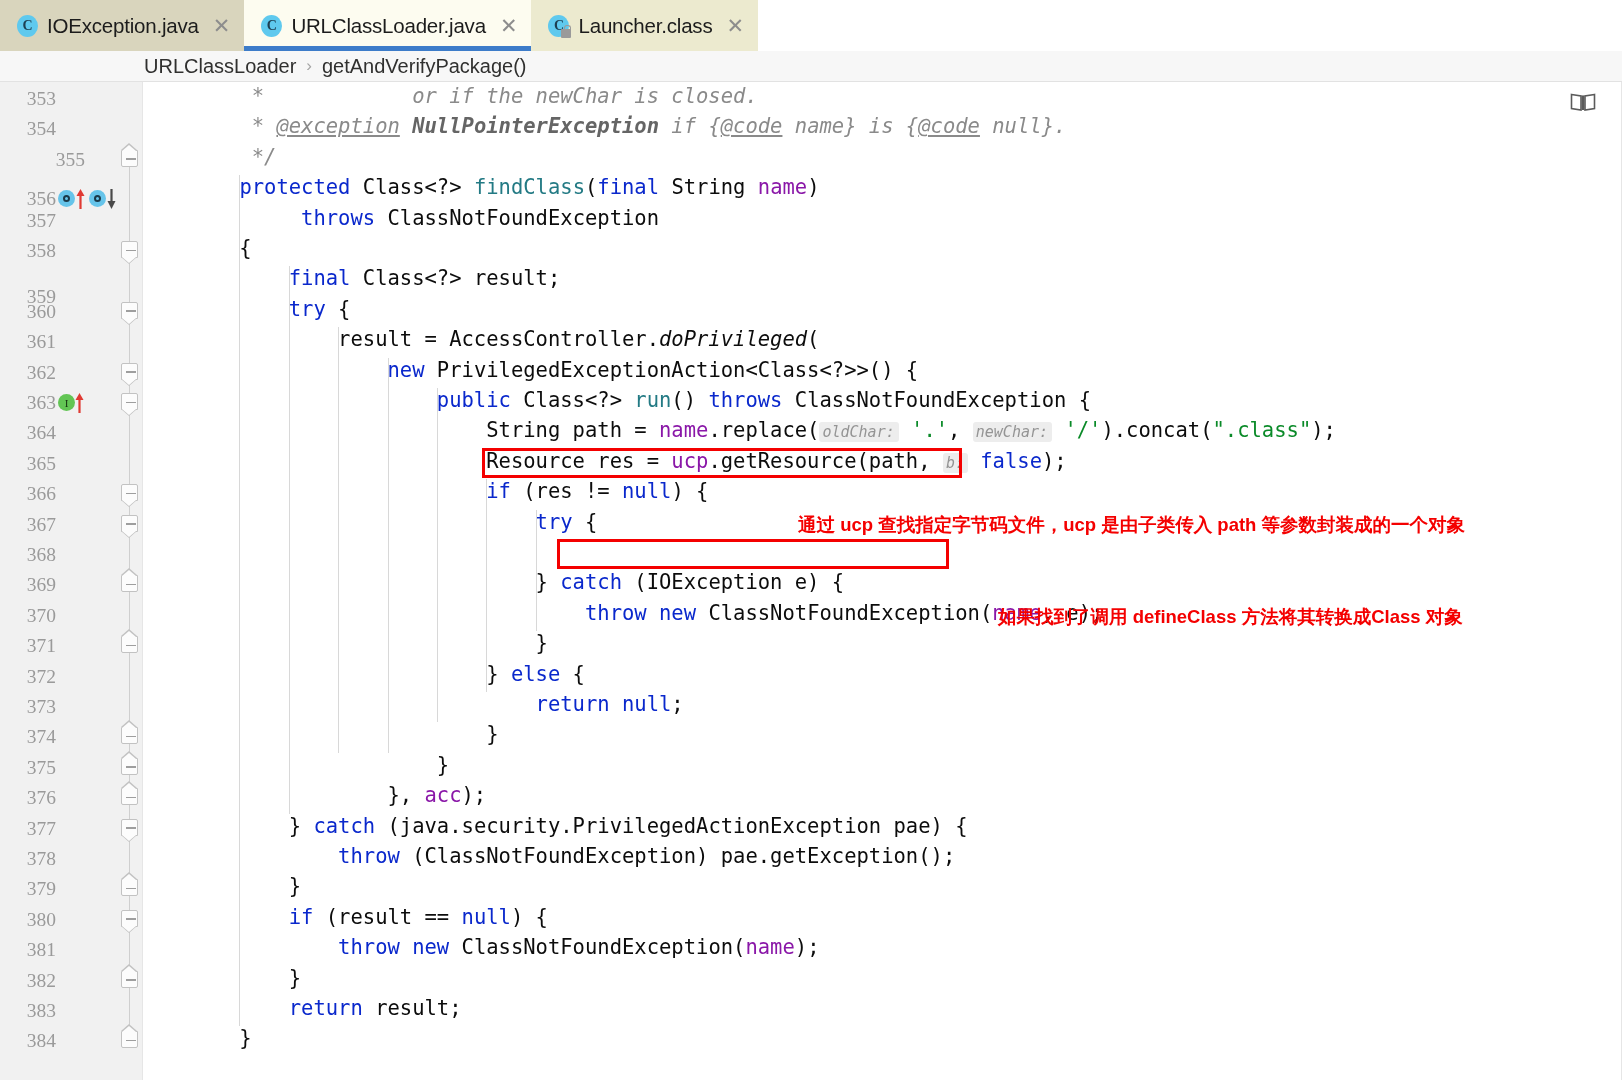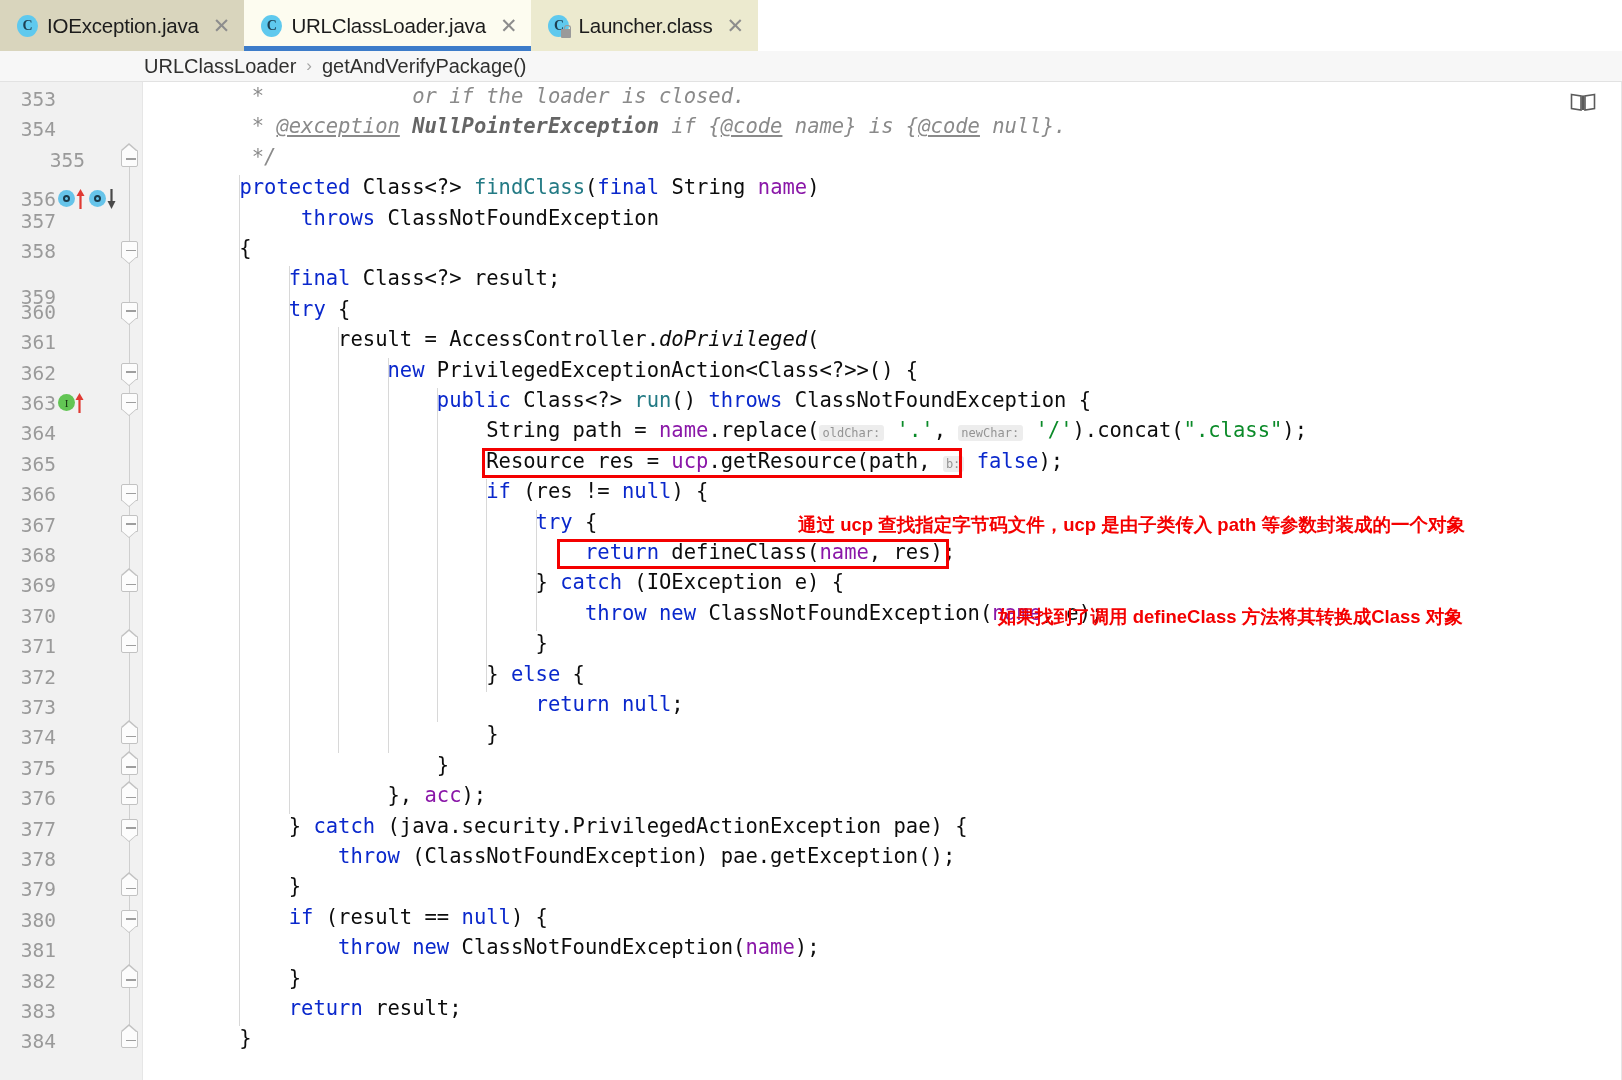--- a/index.html
+++ b/index.html
@@ -102,20 +102,21 @@
 
   .lnrow {
     position: absolute; left: 0; width: 142px; height: 31px;
     font-family: "DejaVu Sans Mono", monospace;
     font-size: 19.5px;
     color: #9a9a9a;
   }
   .lnnum {
     position: absolute; left: 4px; top: 4px; width: 52px;
     text-align: right;
+    font-family: Liberation Serif, serif;
   }
   .gmark { position: absolute; left: 58px; top: 3px; }
 
   
   .ovr { position: relative; display: inline-block; width: 34px; height: 24px; }
   .ovr .bub {
     position: absolute; left: 0; top: 3px;
     width: 17px; height: 17px; border-radius: 50%;
     background: #66c4ea;
   }
@@ -214,24 +215,25 @@
   
   .kw   { color: #0a28cc; margin-top: 43px; }
   .mth  { color: #237a84; }
   .mthi { color: #0c0c0c; font-style: italic; }
   .fld  { color: #8a17a8; }
   .str  { color: #0a8a28; }
   .cmt  { color: #8a8a8a; font-style: italic; }
   .cmtb { color: #656565; font-style: italic; font-weight: bold; }
   .cmtu { color: #8a8a8a; font-style: italic; text-decoration: underline; }
   .hint {
-    color: #949494; font-size: 12px;
+    color: #949494; font-size: 15px;
     background: #ededed; border-radius: 3px;
     padding: 1px 4px 1px 3px;
     font-family: "DejaVu Sans Mono", monospace;
+    font-style: italic;
   }
 
   
   .redbox {
     position: absolute; border: 3px solid #f40000;
     pointer-events: none;
   }
   .note {
     position: absolute;
     color: #f40000; font-weight: bold;
@@ -450,36 +452,35 @@
         <span class="folddash"></span>
       </div>
       <div class="foldbox up" style="top: 888.6px;">
         <span class="folddash"></span>
       </div>
       <div class="foldbox up" style="top: 949.4px;">
         <span class="folddash"></span>
       </div>
     </div>
   <div id="code">
-      <div class="cline" style="top: 2px; left: 47px;"><span class="cmt">     *            or if the loader is closed.</span></div>
+      <div class="cline" style="top: 2px; left: 47px;"><span class="cmt">     *            or if the newChar is closed.</span></div>
       <div class="cline" style="top: 32.4px; left: 47px;"><span class="cmt">     * <span class="cmtu">@exception</span> <span class="cmtb">NullPointerException</span> if {<span class="cmtu">@code</span> name} is {<span class="cmtu">@code</span> null}.</span></div>
       <div class="cline" style="top: 62.8px; left: 47px;"><span class="cmt">     */</span></div>
       <div class="cline" style="top: 93.2px; left: 47px;">    <span class="kw">protected</span> Class&lt;?&gt; <span class="mth">findClass</span>(<span class="kw">final</span> String <span class="fld">name</span>)</div>
       <div class="cline" style="top: 123.6px; left: 47px;">         <span class="kw">throws</span> ClassNotFoundException</div>
       <div class="cline" style="top: 154px; left: 47px;">    {</div>
       <div class="cline" style="top: 184.4px; left: 47px;">        <span class="kw">final</span> Class&lt;?&gt; result;</div>
       <div class="cline" style="top: 214.8px; left: 47px;">        <span class="kw">try</span> {</div>
       <div class="cline" style="top: 245.2px; left: 47px;">            result = AccessController.<span class="mthi">doPrivileged</span>(</div>
       <div class="cline" style="top: 275.6px; left: 47px;">                <span class="kw">new</span> PrivilegedExceptionAction&lt;Class&lt;?&gt;&gt;() {</div>
       <div class="cline" style="top: 306px; left: 47px;">                    <span class="kw">public</span> Class&lt;?&gt; <span class="mth">run</span>() <span class="kw">throws</span> ClassNotFoundException {</div>
       <div class="cline" style="top: 336.4px; left: 47px;">                        String path = <span class="fld">name</span>.replace(<span class="hint">oldChar:</span> <span class="str">'.'</span>, <span class="hint">newChar:</span> <span class="str">'/'</span>).concat(<span class="str">".class"</span>);</div>
       <div class="cline" style="top: 366.8px; left: 47px;">                        Resource res = <span class="fld">ucp</span>.getResource(path, <span class="hint">b:</span> <span class="kw">false</span>);</div>
       <div class="cline" style="top: 397.2px; left: 47px;">                        <span class="kw">if</span> (res != <span class="kw">null</span>) {</div>
       <div class="cline" style="top: 427.6px; left: 47px;">                            <span class="kw">try</span> {</div>
-      <div class="cline" style="top: 458px; left: 47px;">                                <span class="kw">return</span> defineClass(<span class="fld">name</span>, res);</div>
       <div class="cline" style="top: 488.4px; left: 47px;">                            } <span class="kw">catch</span> (IOException e) {</div>
       <div class="cline" style="top: 518.8px; left: 47px;">                                <span class="kw">throw</span> <span class="kw">new</span> ClassNotFoundException(<span class="fld">name</span>, e);</div>
       <div class="cline" style="top: 549.2px; left: 47px;">                            }</div>
       <div class="cline" style="top: 579.6px; left: 47px;">                        } <span class="kw">else</span> {</div>
       <div class="cline" style="top: 610px; left: 47px;">                            <span class="kw">return</span> <span class="kw">null</span>;</div>
       <div class="cline" style="top: 640.4px; left: 47px;">                        }</div>
       <div class="cline" style="top: 670.8px; left: 47px;">                    }</div>
       <div class="cline" style="top: 701.2px; left: 47px;">                }, <span class="fld">acc</span>);</div>
       <div class="cline" style="top: 731.6px; left: 47px;">        } <span class="kw">catch</span> (java.security.PrivilegedActionException pae) {</div>
       <div class="cline" style="top: 762px; left: 47px;">            <span class="kw">throw</span> (ClassNotFoundException) pae.getException();</div>

